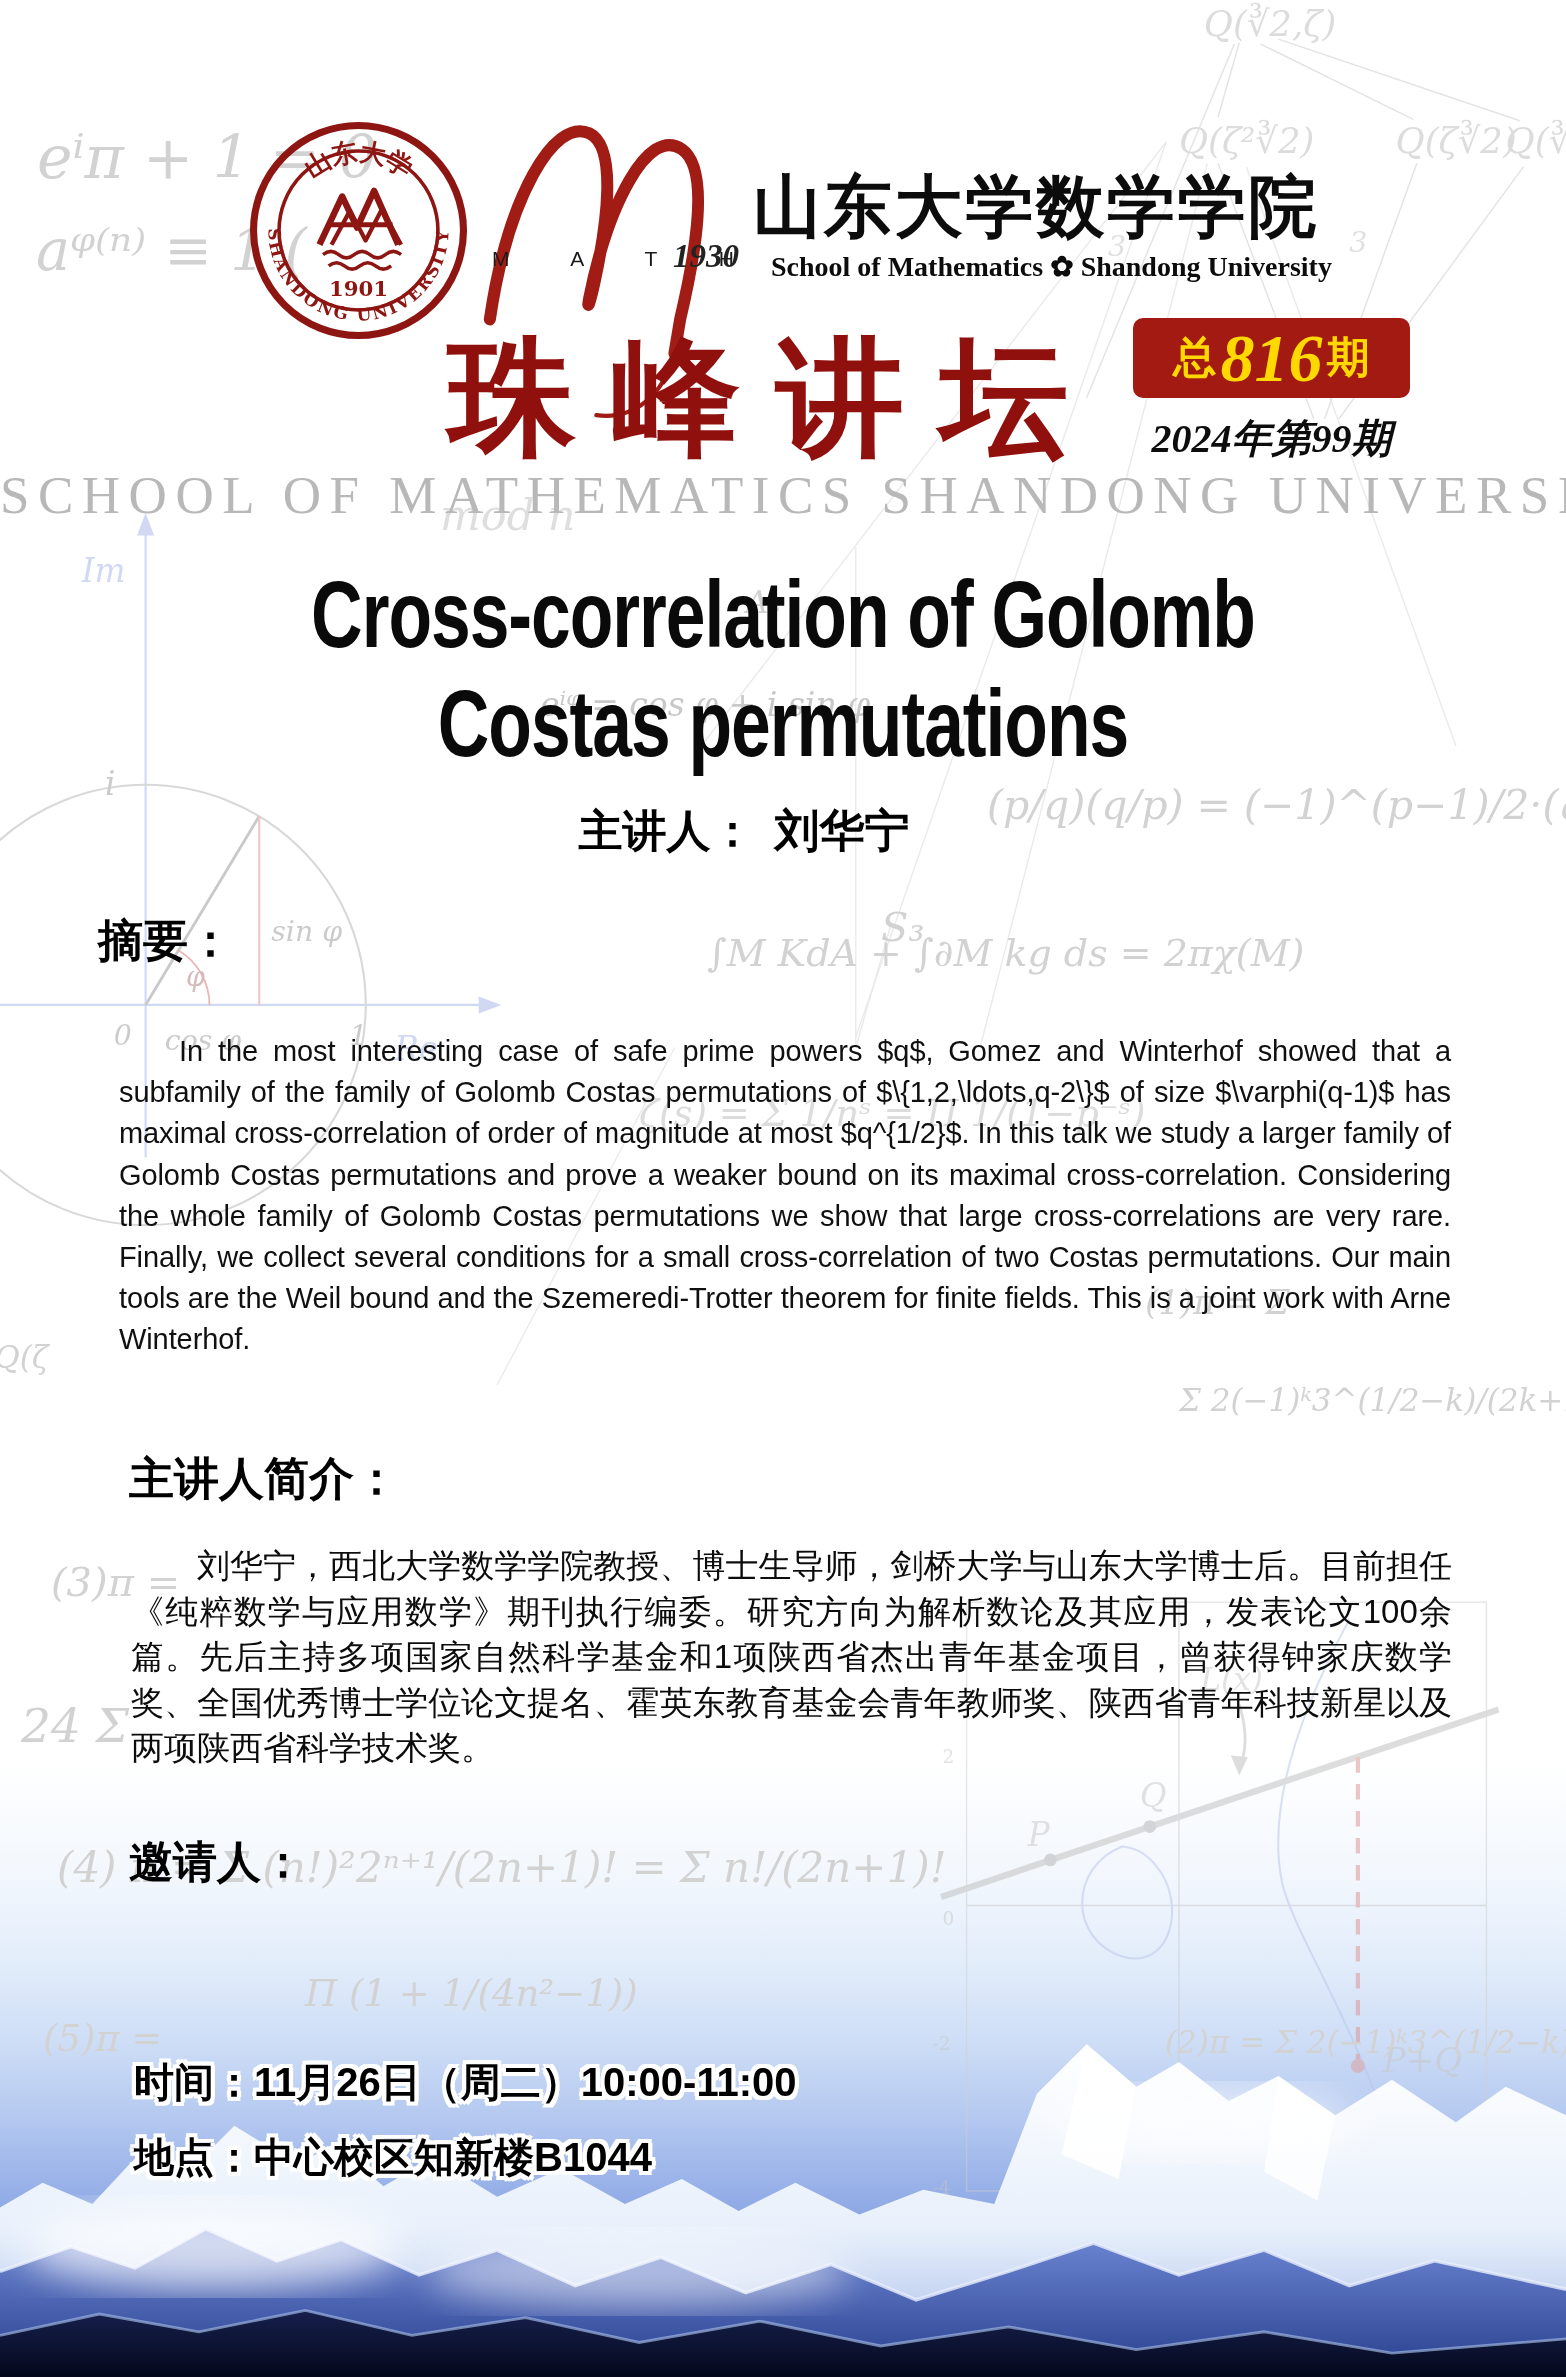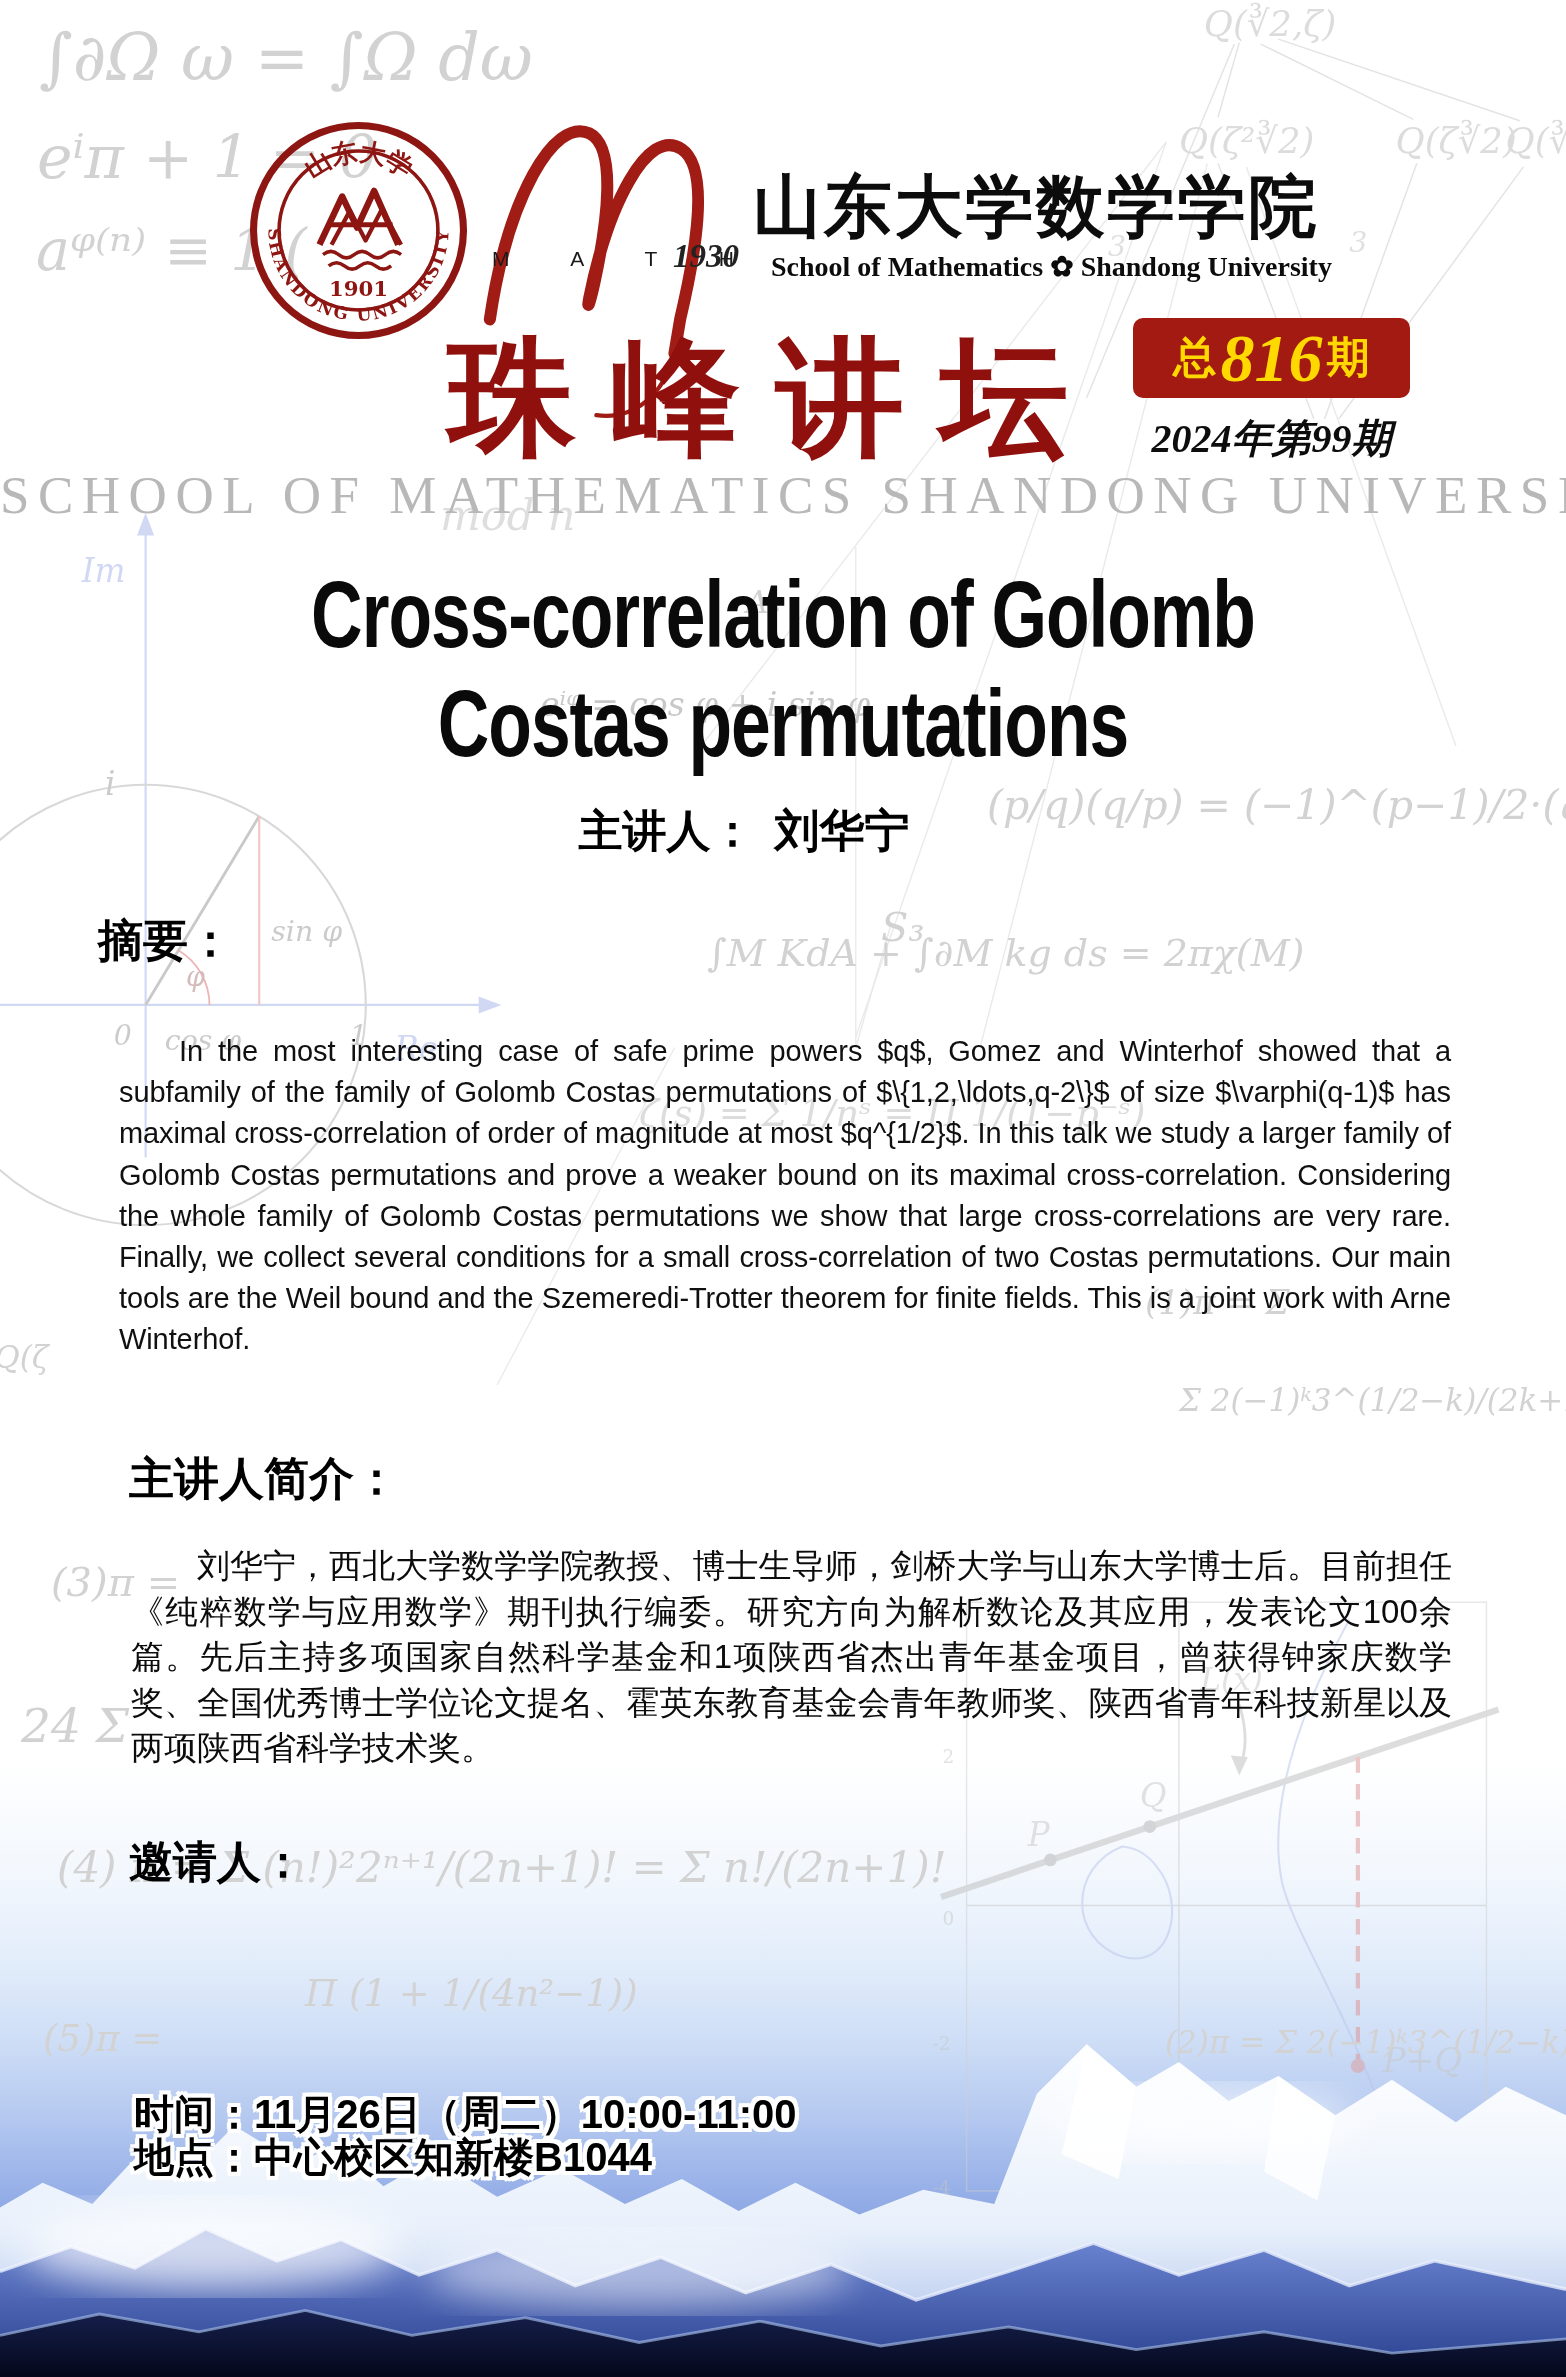--- a/index.html
+++ b/index.html
@@ -105,21 +105,20 @@
       <text x="438" y="870" font-size="26" fill="#c6c6c6">1</text>
       <text x="578" y="870" font-size="26" fill="#c6c6c6">2</text>
       <text x="718" y="870" font-size="26" fill="#c6c6c6">3</text>
       <text x="-28" y="233" font-size="26" fill="#c6c6c6">2</text>
       <text x="-28" y="460" font-size="26" fill="#c6c6c6">0</text>
       <text x="-42" y="636" font-size="26" fill="#c6c6c6">-2</text>
       <text x="-42" y="840" font-size="26" fill="#c6c6c6">-4</text>
     </g>
   </svg>
 
-  <div class="wm" style="left:39px;top:20px;font-size:65px;">∫∂Ω ω = ∫Ω dω</div>
   <div class="wm" style="left:37px;top:122px;font-size:60px;">eⁱπ + 1 = 0</div>
   <div class="wm" style="left:36px;top:217px;font-size:57px;">aᵠ⁽ⁿ⁾ ≡ 1 (</div>
   <div class="wm" style="left:440px;top:490px;font-size:43px;color:#dedede;">mod n</div>
   <div class="wm" style="left:540px;top:685px;font-size:33px;color:#c8c8c8;">eⁱᵠ = cos φ + i sin φ</div>
   <div class="wm" style="left:987px;top:781px;font-size:41px;">(p∕q)(q∕p) = (−1)^(p−1)/2·(q−1)/2</div>
   <div class="wm" style="left:707px;top:931px;font-size:38px;">∫M KdA + ∫∂M kg ds = 2πχ(M)</div>
   <div class="wm" style="left:639px;top:1044px;font-size:37px;color:#dcdcdc;margin-top:48px;">ζ(s) = Σ 1/nˢ = Π 1/(1−p⁻ˢ)</div>
   <div class="wm" style="left:1133px;top:1282px;font-size:34px;margin-left:12px;">(1)π = Σ</div>
   <div class="wm" style="left:1179px;top:1382px;font-size:31px;">Σ 2(−1)ᵏ3^(1/2−k)/(2k+1)</div>
   <div class="wm" style="left:-5.7px;top:1339px;font-size:31px;">Q(ζ</div>
@@ -220,17 +219,17 @@
     <polygon points="1800,55 1880,110 1855,230 1780,190" fill="#ffffff" opacity="0.8"></polygon>
     <path fill="url(#blueGrad)" opacity="0.95" d="M0,330 L100,295 L190,325 L290,270 L390,315 L480,285 L590,335 L700,300 L810,350 L930,310 L1050,360 L1170,320 L1290,370 L1420,330 L1540,290 L1660,335 L1780,300 L1900,350 L2020,315 L2205,355 L2205,480 L0,480 Z"></path>
     <polyline fill="none" stroke="#e9effc" stroke-width="5" opacity="0.8" points="0,330 100,295 190,325 290,270 390,315 480,285 590,335 700,300 810,350 930,310 1050,360 1170,320 1290,370 1420,330 1540,290 1660,335 1780,300 1900,350 2020,315 2205,355"></polyline>
     <path fill="url(#darkGrad)" d="M0,420 L140,390 L280,415 L430,385 L580,420 L740,395 L900,430 L1070,400 L1240,435 L1420,408 L1600,440 L1780,415 L1960,445 L2205,425 L2205,480 L0,480 Z"></path>
     <polyline fill="none" stroke="#9db4e0" stroke-width="4" opacity="0.7" points="0,420 140,390 280,415 430,385 580,420 740,395 900,430 1070,400 1240,435 1420,408 1600,440 1780,415 1960,445 2205,425"></polyline>
     <ellipse cx="300" cy="295" rx="270" ry="60" fill="#ffffff" opacity="0.7" filter="url(#mist2)"></ellipse>
     <ellipse cx="900" cy="330" rx="300" ry="52" fill="#ffffff" opacity="0.5" filter="url(#mist2)"></ellipse>
     <ellipse cx="1700" cy="120" rx="210" ry="48" fill="#ffffff" opacity="0.6" filter="url(#mist2)"></ellipse>
   </svg>
 
-  <div class="abs z6 outl" style="left:134px;top:2055px;font-size:40px;font-weight:bold;color:#000;margin-top:32px;">时间：11月26日（周二）10:00-11:00</div>
+  <div class="abs z6 outl" style="left:134px;top:2055px;font-size:40px;font-weight:bold;color:#000;">时间：11月26日（周二）10:00-11:00</div>
   <div class="abs z6 outl" style="left:134px;top:2130px;font-size:40px;font-weight:bold;color:#000;">地点：中心校区知新楼B1044</div>
 
 </div>
 
 
 </body></html>

